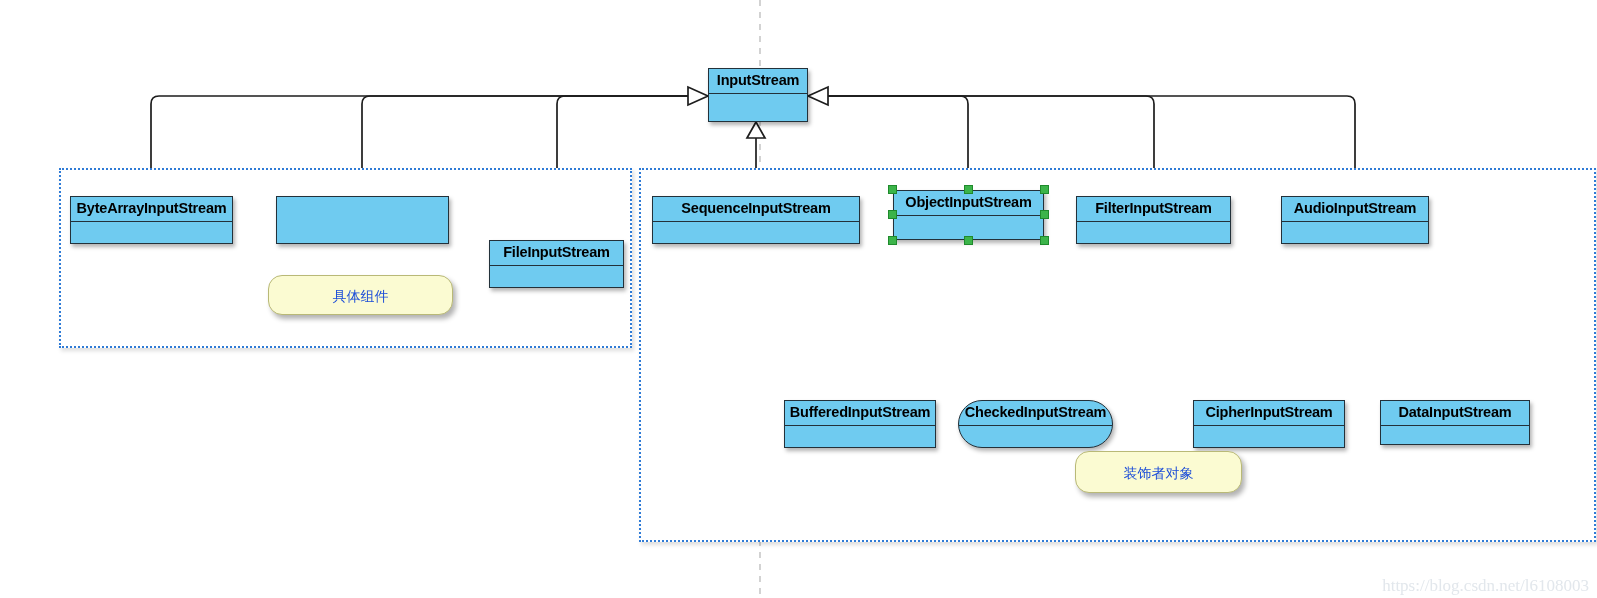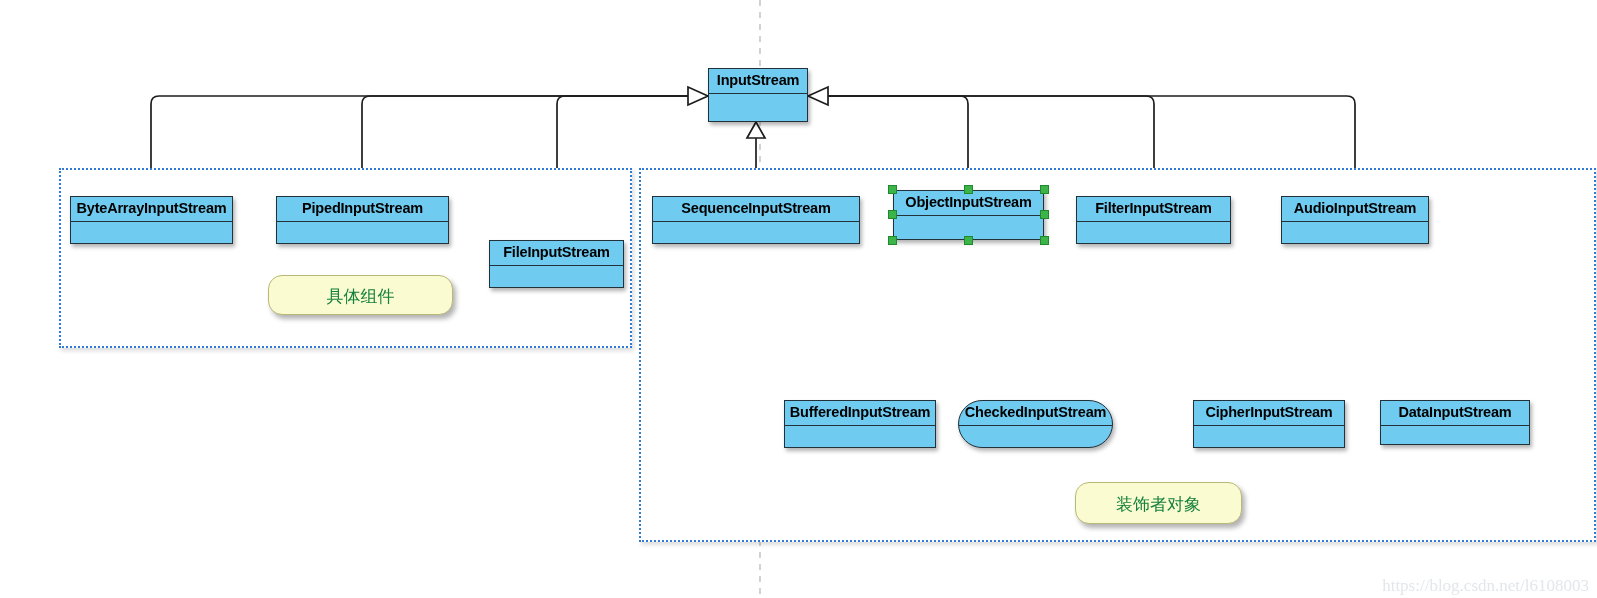--- a/index.html
+++ b/index.html
@@ -53,22 +53,22 @@
   }
 
   
   .note {
     position: absolute;
     box-sizing: border-box;
     background: #fbfbd2;
     border: 1.4px solid #b9b977;
     border-radius: 14px;
     text-align: center;
-    color: #15803d;
-    font-size: 17px;
+    color: #1d4ed8;
+    font-size: 14px;
     box-shadow: 3px 4px 5px rgba(0,0,0,0.30);
     font-family: "DejaVu Sans", "Liberation Sans", sans-serif;
   }
 
   
   #wires {
     position: absolute;
     left: 0; top: 0;
     width: 1597px;
     height: 598px;
@@ -141,21 +141,20 @@
     <div class="title">InputStream</div>
     <div class="body"></div>
   </div>
 
   <div class="uml" style="left:70px; top:196px; width:163px; height:48px;">
     <div class="title">ByteArrayInputStream</div>
     <div class="body"></div>
   </div>
 
   <div class="uml" style="left:276px; top:196px; width:173px; height:48px;">
-    <div class="title">PipedInputStream</div>
     <div class="body"></div>
   </div>
 
   <div class="uml" style="left:489px; top:196px; width:135px; height:48px;margin-top:44px;">
     <div class="title">FileInputStream</div>
     <div class="body"></div>
   </div>
 
   <div class="uml" style="left:652px; top:196px; width:208px; height:48px;">
     <div class="title">SequenceInputStream</div>
@@ -203,19 +202,19 @@
 
   <div class="uml" style="left:1380px; top:400px; width:150px; height:45px;">
     <div class="title">DataInputStream</div>
     <div class="body"></div>
   </div>
 
   <div class="note" style="left:268px; top:275px; width:185px; height:40px; line-height:40px;">
     <span>具体组件</span>
   </div>
 
-  <div class="note" style="left:1075px; top:482px; width:167px; height:42px; line-height:42px;">
+  <div class="note" style="left:1075px; top:451px; width:167px; height:42px; line-height:42px;">
     <span>装饰者对象</span>
   </div>
 
   <div class="watermark">https://blog.csdn.net/l6108003</div>
 
 </div>
 
 </body></html>

